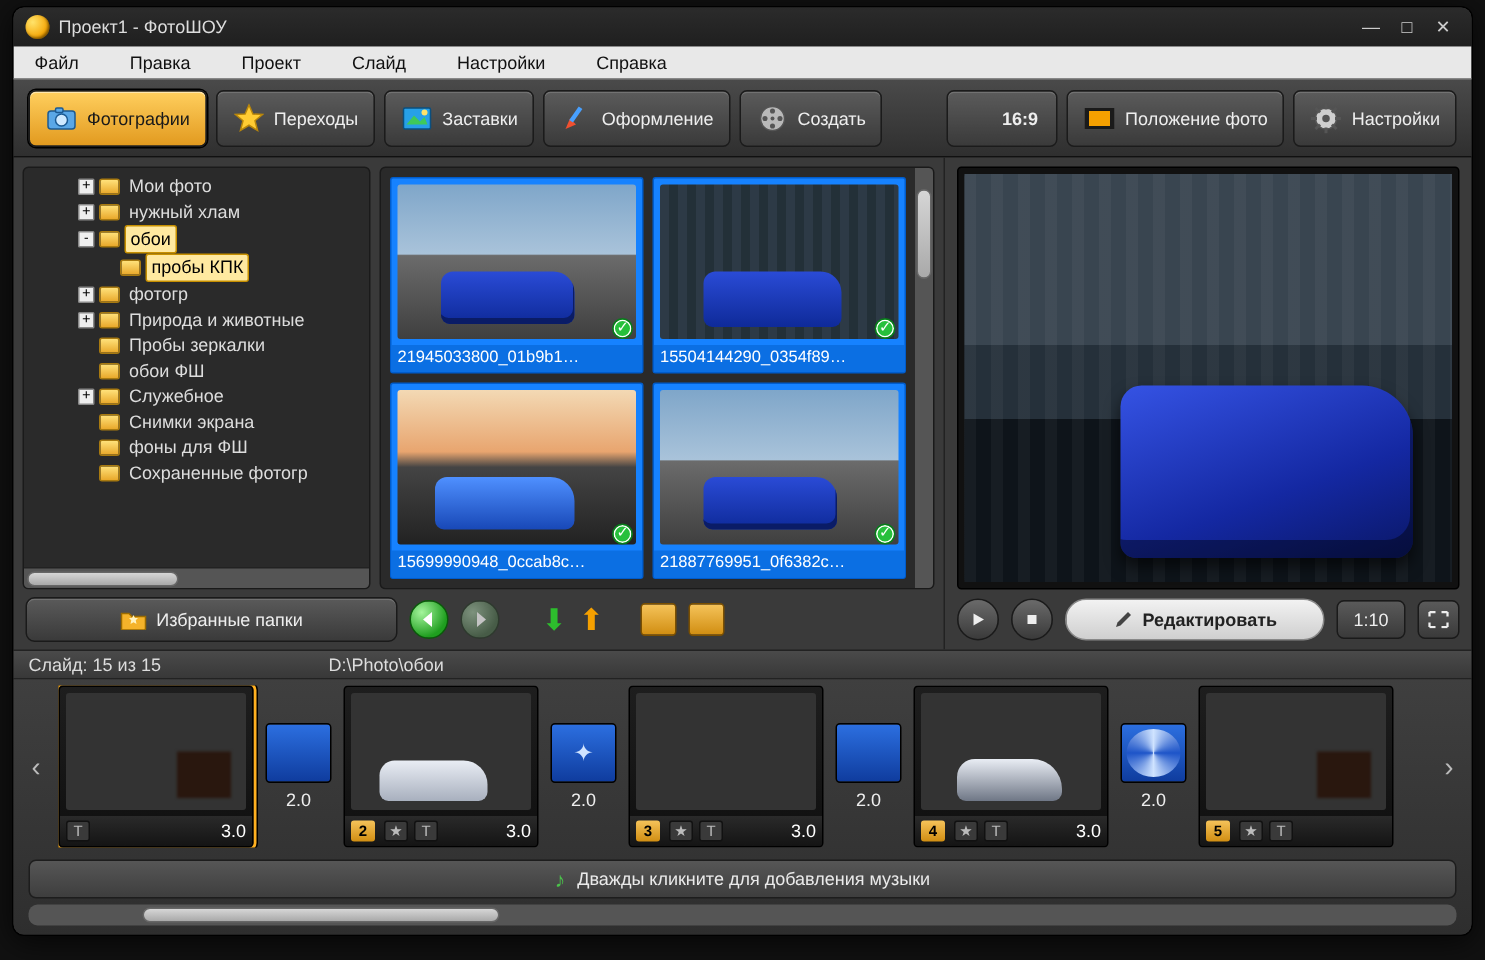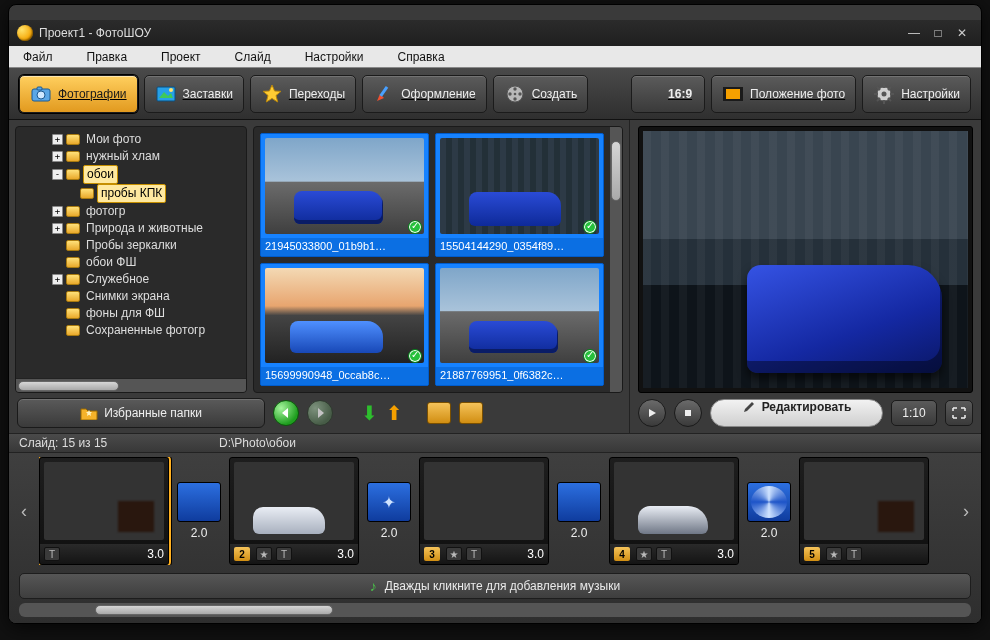--- a/index.html
+++ b/index.html
@@ -4,29 +4,29 @@
 <style>
 * { box-sizing: border-box; margin: 0; padding: 0; font-family: Tahoma, Arial, sans-serif; font-size: 12px; user-select: none; }
 html, body { width: 990px; height: 640px; overflow: hidden; background: #111; }
 .win {
   width: 974px; height: 620px; margin: 4px auto 0;
   background: #3a3a3a;
   border: 1px solid #000; border-radius: 8px; box-shadow: 0 4px 20px rgba(0,0,0,.7);
   display: flex; flex-direction: column; overflow: hidden;
 }
 
-.titlebar { height: 26px; background: linear-gradient(#2b2b2b,#1f1f1f); display:flex; align-items:center; padding:0 8px; color:#ddd;margin-top:15px; }
+.titlebar { height: 26px; background: linear-gradient(#2b2b2b,#1f1f1f); display:flex; align-items:center; padding:0 8px; color:#ddd; }
 .titlebar .logo { width:16px; height:16px; border-radius:50%; background: radial-gradient(circle at 30% 30%, #ffe36b, #f5a300 70%); margin-right:6px; box-shadow: inset -1px -1px 2px rgba(0,0,0,.5);}
 .titlebar .spacer { flex:1; }
 .titlebar .wbtn { width:22px; height:16px; margin-left:2px; display:flex;align-items:center;justify-content:center; color:#ccc; cursor:default;}
 
 .menubar { height:22px; background:#e8e8e8; display:flex; align-items:center; padding:0 6px; gap:18px; border-bottom:1px solid #888;}
 .menubar .mi { padding:2px 8px; color:#111; border-radius:3px; }
 
-.toolbar { height:52px; background:linear-gradient(#4a4a4a,#2f2f2f); display:flex; align-items:center; padding:6px 10px; gap:6px; border-bottom:1px solid #111;text-decoration:underline;}
+.toolbar { height:52px; background:linear-gradient(#4a4a4a,#2f2f2f); display:flex; align-items:center; padding:6px 10px; gap:6px; border-bottom:1px solid #111;}
 .tbtn {
   height:38px; padding:0 10px; display:flex; align-items:center; gap:6px;
   background:linear-gradient(#5b5b5b,#3a3a3a); border:1px solid #1b1b1b; border-radius:5px;
   color:#eee; box-shadow: inset 0 1px 0 rgba(255,255,255,.15);
 }
 .tbtn.active { background:linear-gradient(#ffcf5e,#e29a1f); color:#1a1a1a; box-shadow: inset 0 1px 0 rgba(255,255,255,.5), 0 0 0 1px #000; }
 .tbtn .ic { width:22px; height:22px; display:flex;align-items:center;justify-content:center; }
 .toolbar .flexspacer { flex:1; }
 
 .body { flex:1; display:flex; overflow:hidden; }
@@ -77,21 +77,21 @@
 .pv-garage { background: linear-gradient(#2a3138 0%, #1a2026 100%); }
 .pv-garage::before{content:''; position:absolute; inset:0; background:
    repeating-linear-gradient(90deg, rgba(255,255,255,.04) 0 8px, rgba(0,0,0,0) 8px 18px),
    linear-gradient(#394550 0 42%, #25303a 42% 60%, #0e141a 60% 100%);}
 .pv-garage::after{content:''; position:absolute; left:32%; bottom:6%; width:60%; height:42%;
    background:linear-gradient(160deg,#3553e4 0%, #1428a2 60%, #0a1766 100%);
    border-radius:14px 34px 12px 10px;
    box-shadow: -6px -16px 0 -4px rgba(0,0,0,.4) inset, 0 6px 10px rgba(0,0,0,.6);}
 .rtools { height:40px; display:flex; align-items:center; gap:8px; padding:0 8px;}
 .circ { width:28px;height:28px;border-radius:50%; background:linear-gradient(#6a6a6a,#3a3a3a); border:1px solid #1a1a1a; display:flex;align-items:center;justify-content:center;color:#eee;}
-.editbtn { flex:1; height:28px; background:linear-gradient(#f2f2f2,#cfcfcf); border:1px solid #888; border-radius:14px; display:flex;justify-content:center; gap:6px; color:#222; font-weight:bold;}
+.editbtn { flex:1; height:28px; background:linear-gradient(#f2f2f2,#cfcfcf); border:1px solid #888; border-radius:14px; display:flex;align-items:center;justify-content:center; gap:6px; color:#222; font-weight:bold;}
 .timebox { width:46px;height:26px; background:linear-gradient(#5a5a5a,#3a3a3a); border:1px solid #1a1a1a; border-radius:5px; color:#eee; display:flex;align-items:center;justify-content:center;}
 .fsbtn { width:28px;height:26px; background:linear-gradient(#5a5a5a,#3a3a3a); border:1px solid #1a1a1a; border-radius:5px; color:#eee; display:flex;align-items:center;justify-content:center;}
 
 .infobar { height:20px; background:linear-gradient(#4a4a4a,#383838); color:#ddd; display:flex; align-items:center; padding:0 10px; gap:20px; border-top:1px solid #222; border-bottom:1px solid #222;}
 .infobar .field { min-width:180px; }
 
 .timeline { height:170px; background:linear-gradient(#3f3f3f,#2e2e2e); display:flex; flex-direction:column;}
 .tl-strip { flex:1; display:flex; align-items:center; padding:4px 6px; gap:6px; overflow:hidden; }
 .tl-nav { width:18px; height:90px; display:flex; align-items:center; justify-content:center; color:#bbb; font-size:18px; }
 .slide {
@@ -155,35 +155,35 @@
           <svg width="20" height="16" viewBox="0 0 20 16">
             <rect x="1" y="3" width="18" height="12" rx="2" fill="#5aa7e6" stroke="#1b5a93"></rect>
             <circle cx="10" cy="9" r="4" fill="#cfe9ff" stroke="#1b5a93"></circle>
             <rect x="6" y="1" width="5" height="3" rx="1" fill="#5aa7e6" stroke="#1b5a93"></rect>
           </svg>
         </span>
       <span>Фотографии</span>
     </div>
     <div class="tbtn">
       <span class="ic">
+          <svg width="20" height="20" viewBox="0 0 20 20">
+            <polygon points="10,1 12.6,7 19,7.3 14,11.5 15.7,18 10,14.5 4.3,18 6,11.5 1,7.3 7.4,7" fill="#ffcc33" stroke="#b8860b"></polygon>
+          </svg>
+        </span>
+      <span>Переходы</span>
+    </div>
+    <div class="tbtn">
+      <span class="ic">
           <svg width="20" height="16" viewBox="0 0 20 16">
             <rect x="1" y="1" width="18" height="14" rx="1" fill="#27a0e8" stroke="#0b4f7e"></rect>
             <polygon points="3,12 8,6 12,10 15,7 17,12" fill="#3fc95a"></polygon>
             <circle cx="15" cy="4" r="2" fill="#ffe26b"></circle>
           </svg>
         </span>
       <span>Заставки</span>
-    </div>
-    <div class="tbtn">
-      <span class="ic">
-          <svg width="20" height="20" viewBox="0 0 20 20">
-            <polygon points="10,1 12.6,7 19,7.3 14,11.5 15.7,18 10,14.5 4.3,18 6,11.5 1,7.3 7.4,7" fill="#ffcc33" stroke="#b8860b"></polygon>
-          </svg>
-        </span>
-      <span>Переходы</span>
     </div>
     <div class="tbtn">
       <span class="ic">
           <svg width="20" height="20" viewBox="0 0 20 20">
             <path d="M3 17 L6 10 L10 14 Z" fill="#f05030"></path>
             <rect x="8" y="2" width="3" height="11" transform="rotate(35 10 8)" fill="#48a0ff"></rect>
           </svg>
         </span>
       <span>Оформление</span>
     </div>

